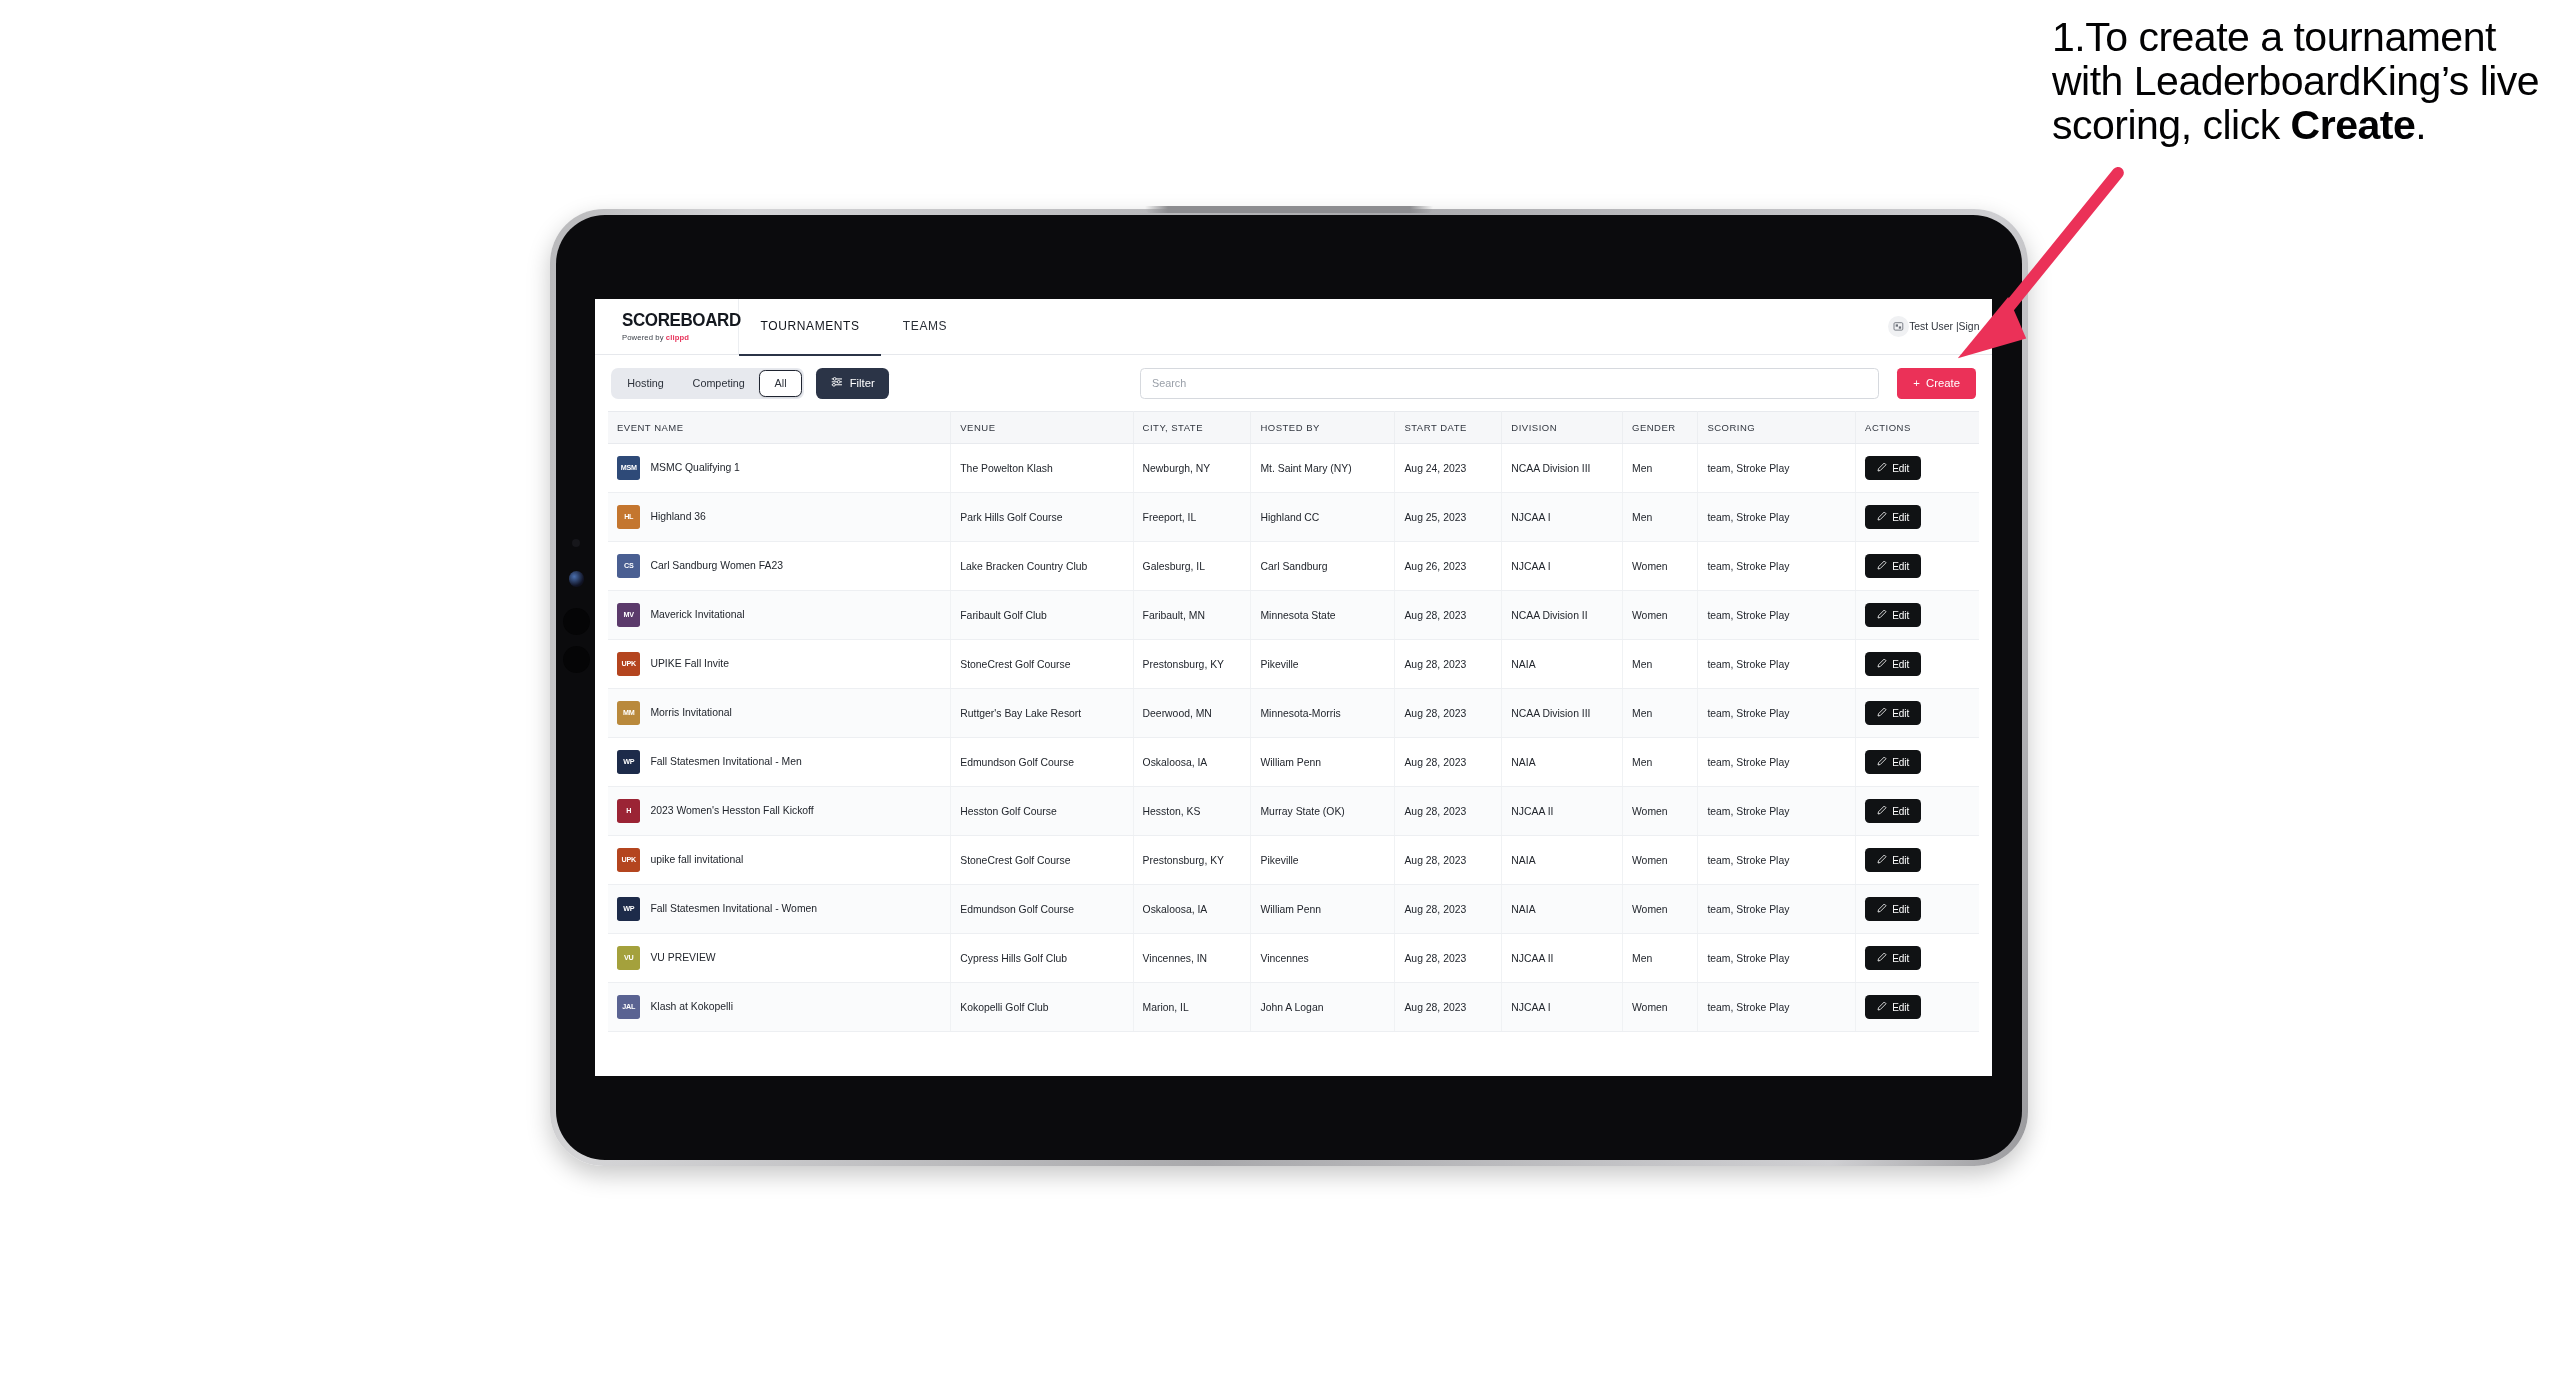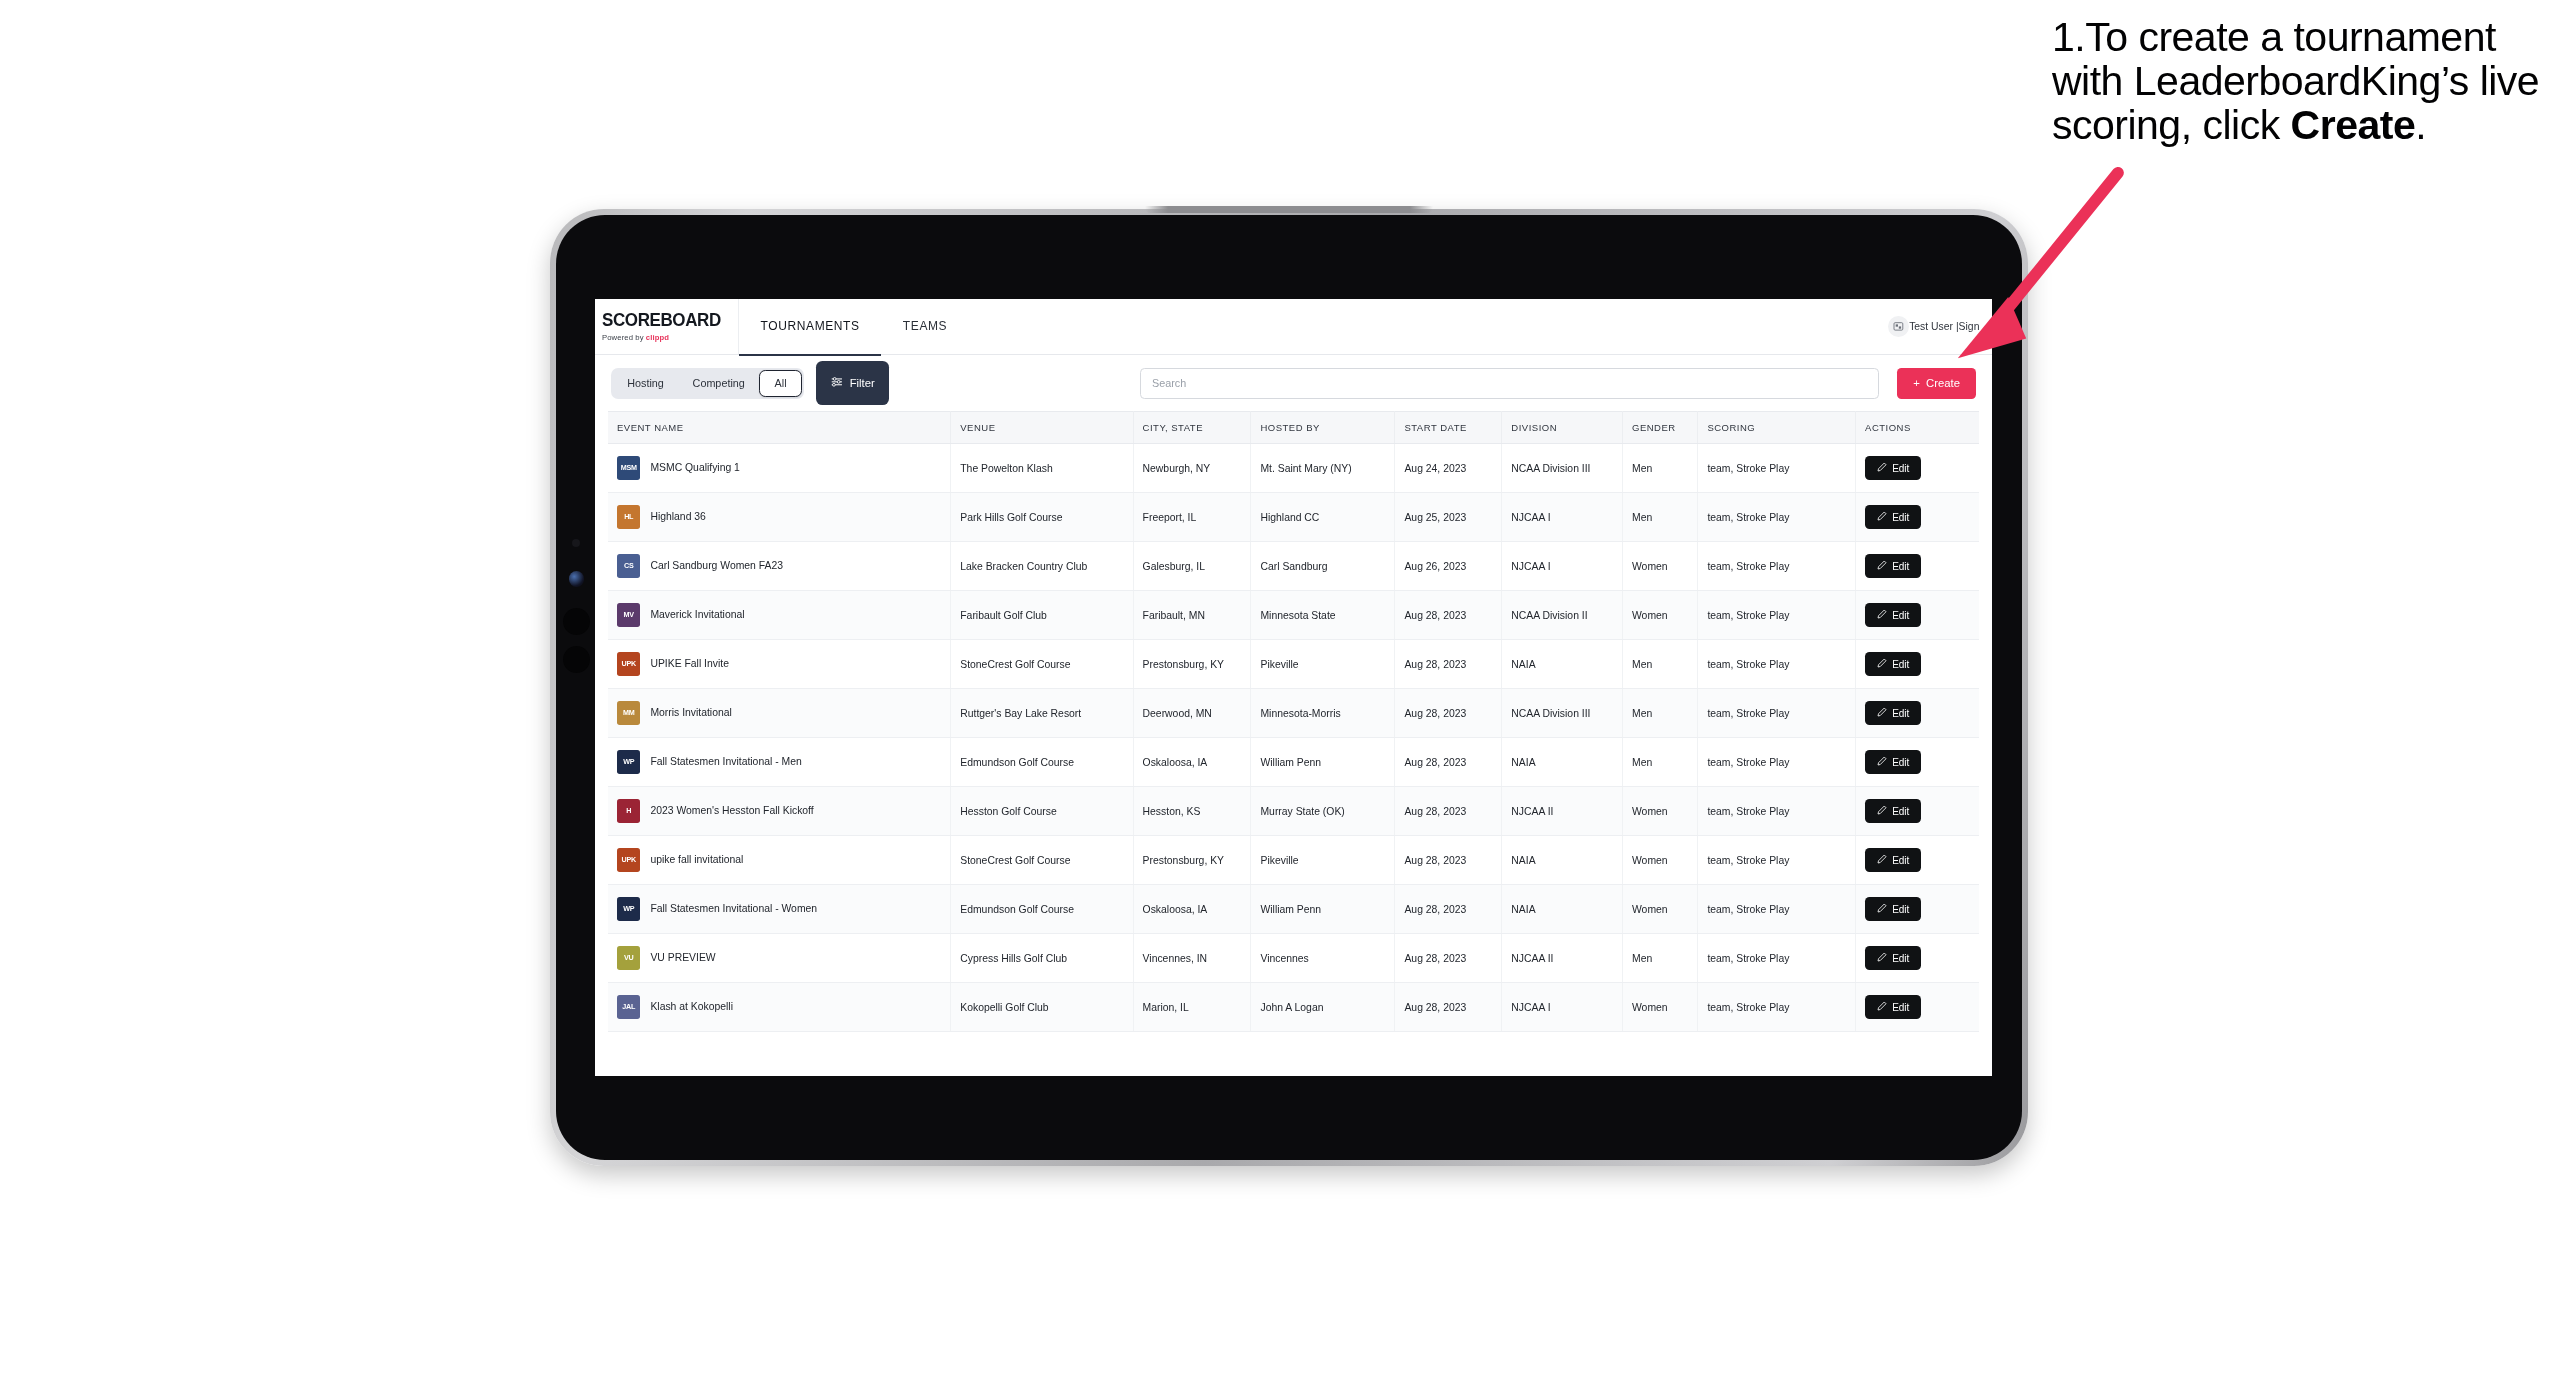--- a/index.html
+++ b/index.html
@@ -47,21 +47,21 @@
   }
 
   
   .navbar {
     height:56px; background:#fff;
     border-bottom:1.8px solid #e6e8ec;
     display:flex; align-items:stretch; position:relative;
   }
   .brand {
     width:144px; display:flex; flex-direction:column;
-    justify-content:center; padding-left:7px;
+    justify-content:center; padding-left:27px;
     border-right:0.9px solid #eceef1;
   }
   .brand-word {
     font-family:"Liberation Sans", sans-serif;
     font-weight:bold; font-size:17px; letter-spacing:-0.4px;
     color:#14181f; line-height:1; transform:scaleY(1.12); transform-origin:left center;
   }
   .brand-sub { font-size:7.7px; color:#3a3f48; margin-top:4.5px; letter-spacing:0.1px; }
   .brand-sub b { color:#e8365d; font-weight:bold; }
   .navtabs { display:flex; align-items:stretch; }
@@ -93,21 +93,21 @@
   }
   .seg {
     padding:0 14.4px; height:27px; display:flex; align-items:center;
     font-size:10.8px; color:#2d323b; border-radius:6.3px; cursor:pointer;
   }
   .seg.active {
     background:#ffffff; border:1.4px solid #1f2430; font-weight:normal;
     box-shadow:0 0.9px 1.8px rgba(0,0,0,.08);
   }
   .filter-btn {
-    height:44px; background:#2b3447; color:#fff; border:none;
+    height:31px; background:#2b3447; color:#fff; border:none;
     border-radius:6.3px; padding:0 14.4px; font-size:11.3px;
     display:flex; align-items:center; gap:7.2px; cursor:pointer;
     font-family:"Liberation Sans", sans-serif;
   }
   .search-wrap { margin-left:auto; display:flex; align-items:center; gap:18px; }
   .search-input {
     width:739px; height:31px; border:0.9px solid #d6d9de; border-radius:4.5px;
     padding:0 10.8px; font-size:10.8px; color:#3a3f48;
     font-family:"Liberation Sans", sans-serif; background:#fff;
   }

